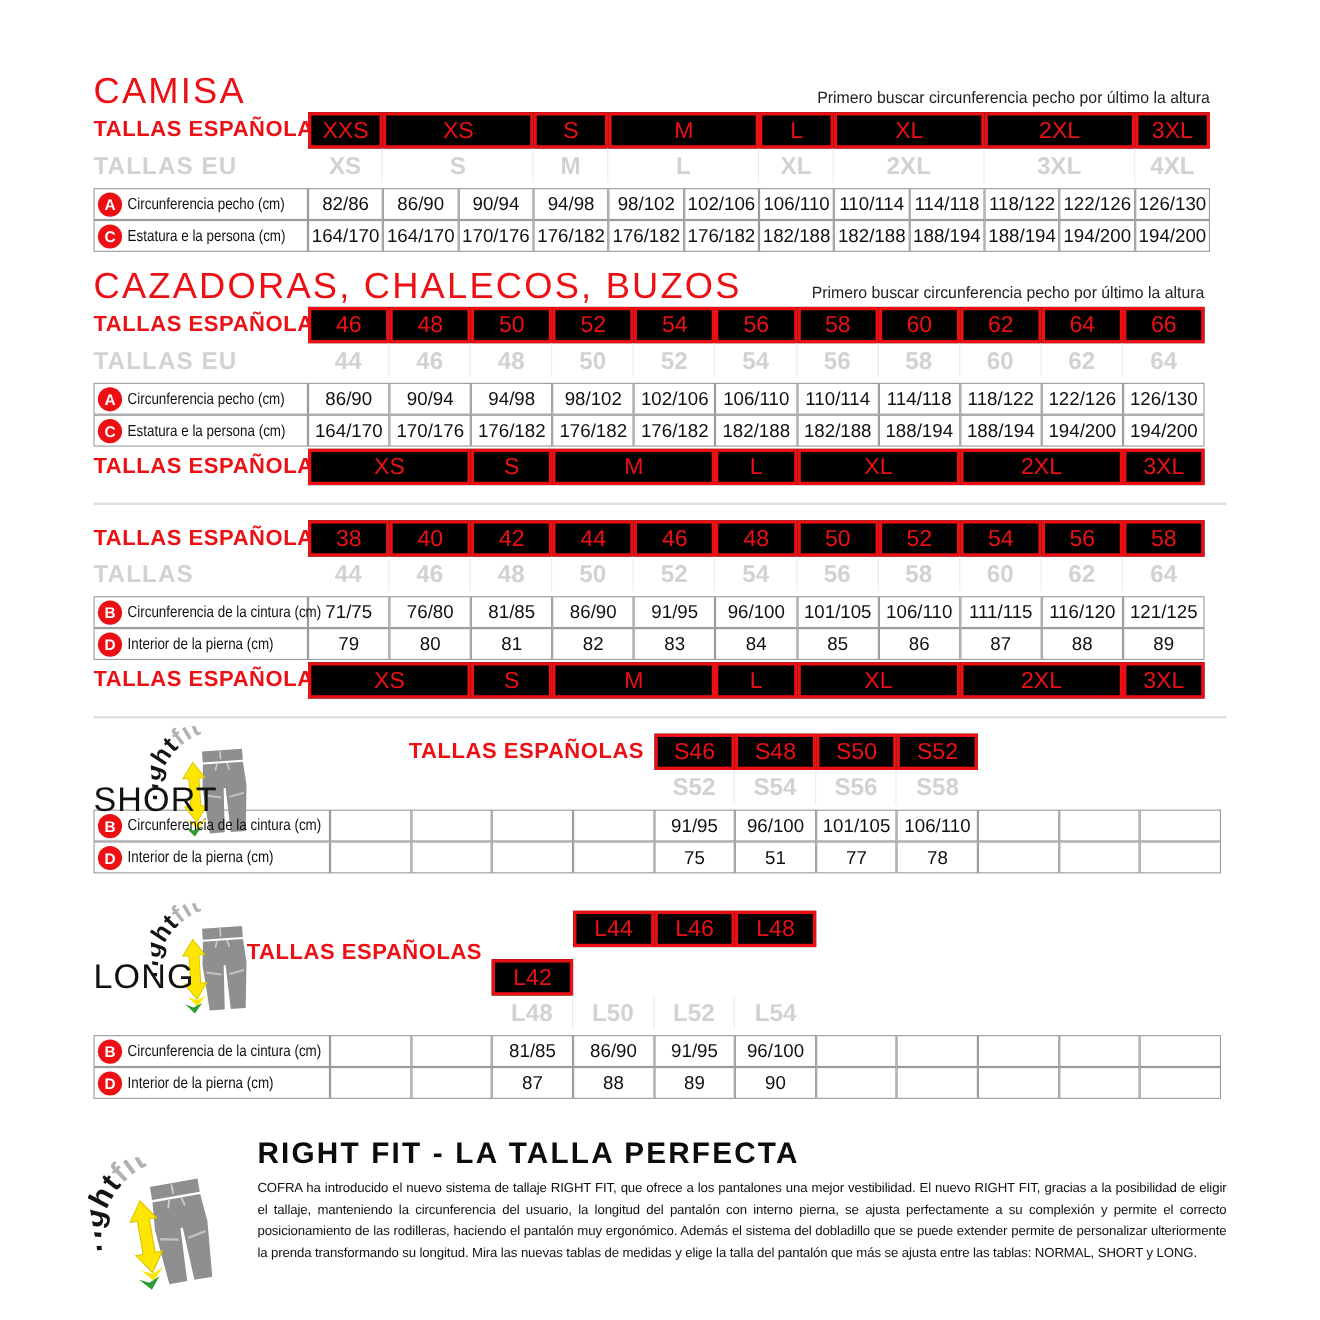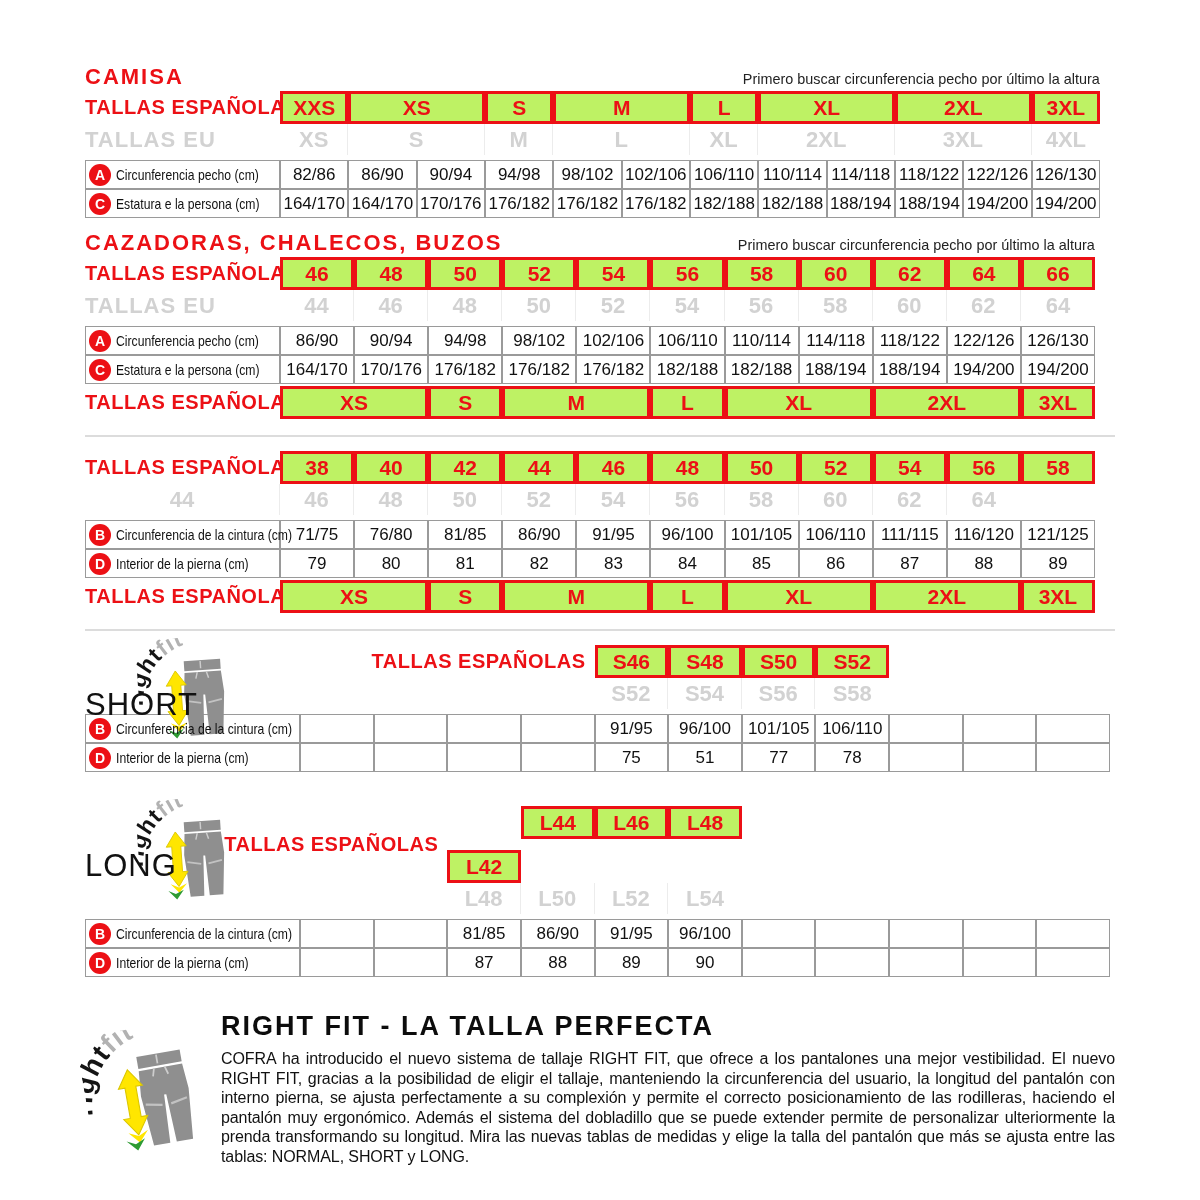--- a/index.html
+++ b/index.html
@@ -7,36 +7,36 @@
     --logo-yellow:#ffe600; --logo-green:#2e9b33; --logo-grey:#8f8f8f; --sep:#dcdcdc;
   }
   *{box-sizing:border-box;}
   html,body{margin:0;padding:0;}
   body{width:1200px;height:1200px;background:#fff;overflow:hidden;
        font-family:"Liberation Sans",sans-serif;color:var(--txt);}
   .page{padding:66px 85px 0 85px;position:relative;}
 
   section{margin:0;}
   .sec-head{display:flex;justify-content:space-between;align-items:flex-end;margin-bottom:3px;}
-  .sec-title{margin:0;color:var(--red);font-weight:bold;font-size:22px;letter-spacing:2px;line-height:1;}
+  .sec-title{margin:0;color:var(--red);font-weight:normal;font-size:33px;letter-spacing:2px;line-height:1;}
   .note{font-size:15px;color:#222;padding-bottom:1px;transform:scaleX(.96);transform-origin:right;}
 
   .tbl{margin:0;}
   .tbl-camisa{width:1015px;}
   .tbl-main{width:1010px;}
   .tbl-sl{width:1025px;}
   .trow{display:grid;}
   .cols12{grid-template-columns:195px repeat(12,1fr);}
   .cols11{grid-template-columns:195px repeat(11,1fr);}
   .colsSL{grid-template-columns:215px repeat(11,1fr);}
 
   .lab-red{color:var(--red);font-weight:bold;font-size:20px;text-align:right;
            padding-right:9px;align-self:center;letter-spacing:.5px;white-space:nowrap;}
-  .red-box{border:3px solid var(--red);color:var(--red);font-weight:bold;font-size:21px;
-           display:flex;align-items:center;justify-content:center;height:33px;background:#bef264;}
+  .red-box{border:3px solid var(--red);color:var(--red);font-weight:normal;font-size:21px;
+           display:flex;align-items:center;justify-content:center;height:33px;background:#000000;}
   .eu-row{margin-bottom:5px;}
   .eu-cell{color:var(--grey-size);font-weight:bold;font-size:22px;display:flex;align-items:center;
            justify-content:center;height:31px;border-right:1px solid #ececec;}
   .eu-cell:last-child{border-right:none;}
   .lab-grey{color:var(--grey-size);font-weight:bold;font-size:22px;display:flex;align-items:center;
             height:31px;letter-spacing:1px;}
   .val-cell{border:1px solid var(--cell-border);height:29px;font-size:17px;display:flex;
             align-items:center;justify-content:center;color:var(--txt);}
   .rl-box{border:1px solid var(--cell-border);height:29px;display:flex;align-items:center;
           gap:5px;padding-left:3px;}
@@ -45,25 +45,25 @@
          font-size:14px;display:flex;align-items:center;justify-content:center;flex:0 0 22px;}
   .bottom-row{margin-top:2px;}
 
   .sep{border:none;border-top:2px solid var(--sep);width:1030px;margin:16px 0 14px 0;}
 
   .sl-section{position:relative;margin-top:14px;}
   .sl-logo{position:absolute;left:52px;top:-8px;transform:rotate(-4deg);}
   .sl-word{position:absolute;left:0;top:42px;font-size:31px;font-weight:normal;letter-spacing:1px;}
   .gap8{height:8px;}
 
-  .rf{display:flex;margin-top:34px;align-items:flex-start;}
+  .rf{display:flex;margin-top:34px;align-items:flex-start;gap:13px;}
   .rf-logo{flex:0 0 128px;transform:rotate(-10deg);margin-top:2px;}
   .rf-content{flex:1;padding-left:4px;}
   .rf-h{margin:0 0 7px 0;font-size:27px;font-weight:bold;letter-spacing:2px;color:#0c0c0c;}
-  .rf-body{margin:0;font-size:16px;line-height:19.5px;text-align:justify;letter-spacing:-.1px;}
+  .rf-body{margin:0;font-size:12px;line-height:19.5px;text-align:justify;letter-spacing:-.1px;}
 </style>
 </head>
 <body>
 
 <svg width="0" height="0" style="position:absolute" aria-hidden="true">
   <defs>
     <symbol id="rf-logo" viewBox="0 0 120 112">
       <path id="rfArc" d="M4,72 A68,68 0 0 1 82,6" fill="none"></path>
       <text font-size="25" font-weight="bold" font-family="Liberation Sans, sans-serif" letter-spacing="1">
         <textPath href="#rfArc" startOffset="0">
@@ -249,20 +249,21 @@
           <div class="red-box">44</div>
           <div class="red-box">46</div>
           <div class="red-box">48</div>
           <div class="red-box">50</div>
           <div class="red-box">52</div>
           <div class="red-box">54</div>
           <div class="red-box">56</div>
           <div class="red-box">58</div>
         </div>
         <div class="trow cols11 eu-row">
+          <div class="lab-grey">TALLAS</div>
           <div class="eu-cell">44</div>
           <div class="eu-cell">46</div>
           <div class="eu-cell">48</div>
           <div class="eu-cell">50</div>
           <div class="eu-cell">52</div>
           <div class="eu-cell">54</div>
           <div class="eu-cell">56</div>
           <div class="eu-cell">58</div>
           <div class="eu-cell">60</div>
           <div class="eu-cell">62</div>

